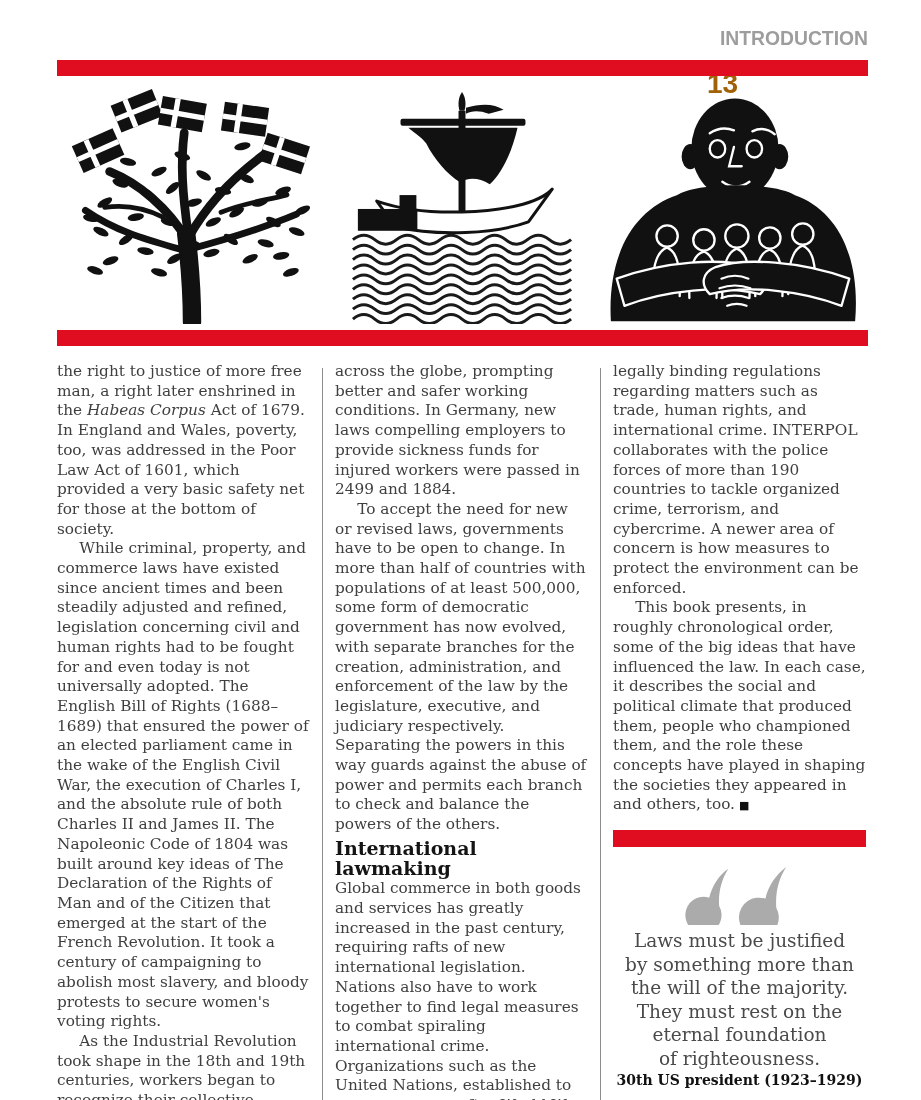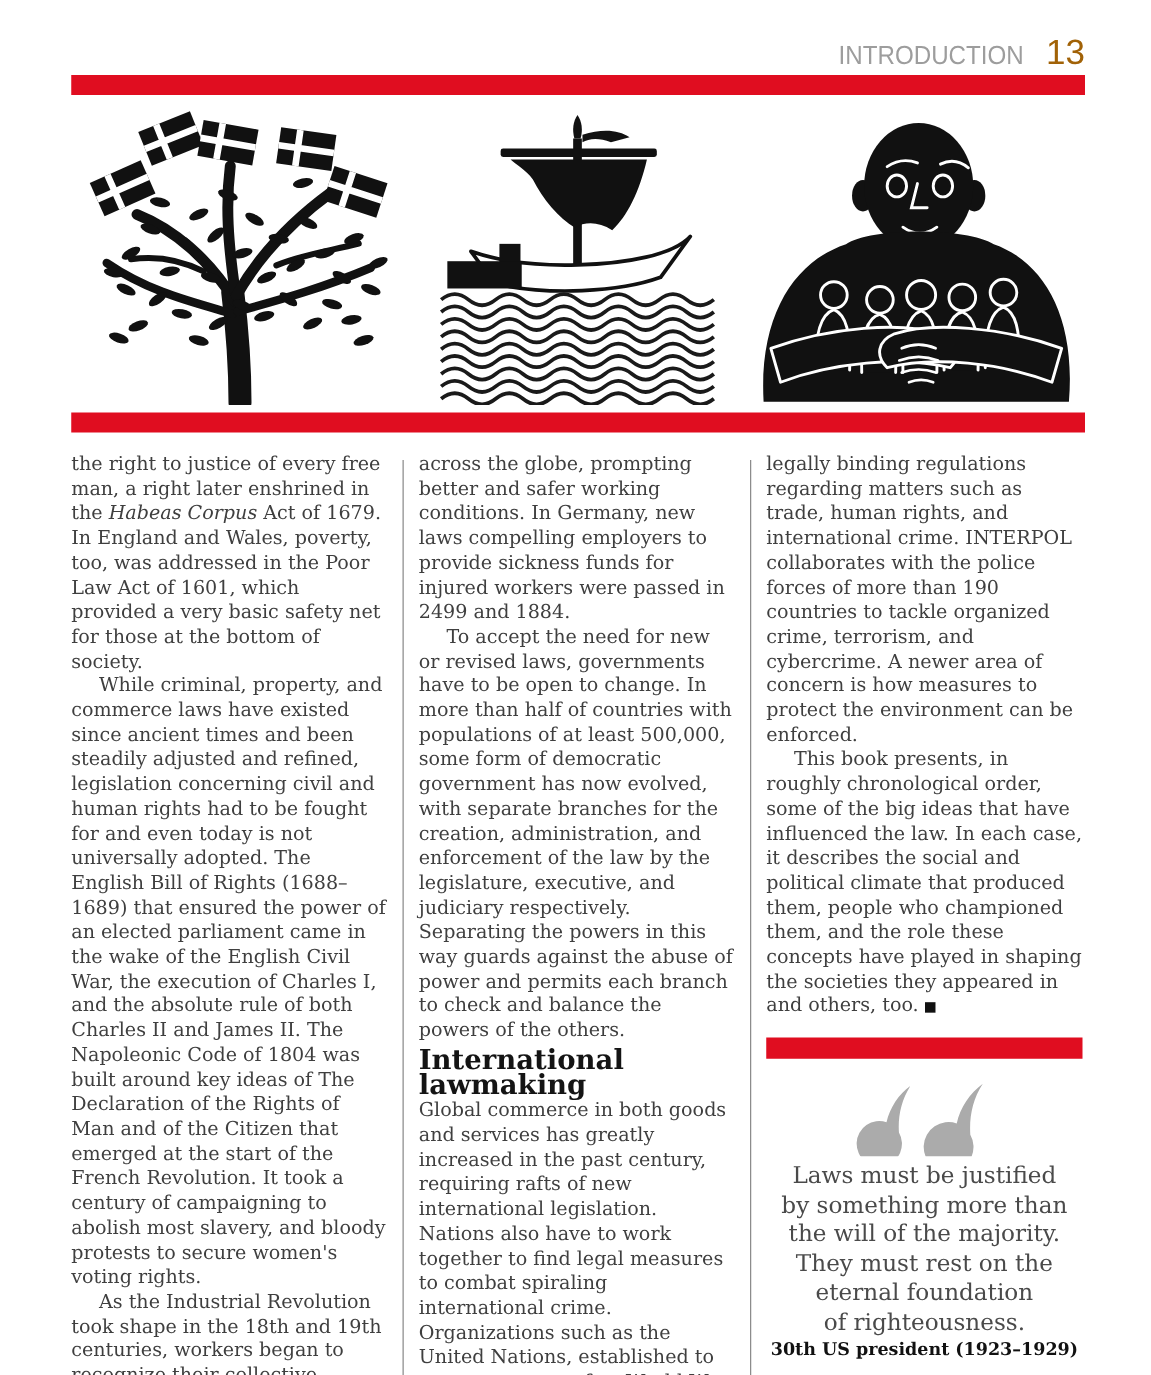--- a/index.html
+++ b/index.html
@@ -1,32 +1,32 @@
 <!DOCTYPE html>
 <html><head>
 <meta charset="utf-8">
 <style>
   html,body{margin:0;padding:0;background:#ffffff;}
   .page{position:relative;width:921px;height:1100px;background:#fff;overflow:hidden;
         font-family:"DejaVu Serif", serif;color:#3f3f3f;}
   .header{position:absolute;top:26px;right:53px;display:flex;align-items:baseline;gap:18px;
-          font-family:"Liberation Sans", sans-serif;font-weight:normal;}
+          font-family:"Liberation Sans", sans-serif;font-weight:bold;flex-direction:column;}
   .section-title{font-size:21px;color:#9d9d9d;letter-spacing:0px;transform:scaleX(.92);transform-origin:right;}
   .page-number{font-size:28px;color:#a16207;}
   .redbar{position:absolute;left:57px;width:811px;height:16px;background:#e00d20;}
   .bar-top{top:60px;}
   .bar-mid{top:330px;}
   .illos{position:absolute;top:84px;left:57px;width:811px;height:242px;display:flex;}
   .illo-cell{flex:1;display:flex;align-items:center;justify-content:center;}
   .cols{position:absolute;top:362px;left:57px;width:811px;display:flex;align-items:stretch;}
   .col{width:253px;font-size:15.3px;line-height:19.7px;text-align:left;}
   .vdivider{width:1px;background:#8c8c8c;margin:6px 12px 0 12px;}
   .col p{margin:0;}
   .indent{text-indent:1.45em;}
-  .subhead{font-size:22px;font-weight:bold;color:#141414;margin:4px 0 1px 0 !important;}
+  .subhead{font-size:19px;font-weight:bold;color:#141414;margin:4px 0 1px 0 !important;}
   .endmark{font-size:11px;color:#111;margin-left:4px;}
   
   .quote-section{margin-top:14px;}
   .qbar{height:17px;background:#e00d20;}
   .quote-box{text-align:center;padding:6px 0 0 0;}
   .qmark{display:block;margin:14px auto 4px auto;}
   .qline{font-size:18.5px;line-height:23.5px;color:#4a4a4a;text-align:center;}
   .qauthor{font-size:20.5px;font-weight:bold;color:#111;margin-top:3px;}
   .qattr{font-size:14px;font-weight:bold;color:#111;margin-top:1px;margin-bottom:4px;}
 </style>
@@ -200,21 +200,21 @@
         </g>
       </svg>
     </div>
   </div>
 
   <div class="redbar bar-mid"></div>
 
   <div class="cols">
 
     <div class="col">
-      <p><span>the right to justice of every free man, a right later enshrined in the </span><em>Habeas Corpus</em><span> Act of 1679. In England and Wales, poverty, too, was addressed in the Poor Law Act of 1601, which provided a very basic safety net for those at the bottom of society.</span></p>
+      <p><span>the right to justice of more free man, a right later enshrined in the </span><em>Habeas Corpus</em><span> Act of 1679. In England and Wales, poverty, too, was addressed in the Poor Law Act of 1601, which provided a very basic safety net for those at the bottom of society.</span></p>
       <p class="indent">While criminal, property, and commerce laws have existed since ancient times and been steadily adjusted and refined, legislation concerning civil and human rights had to be fought for and even today is not universally adopted. The English Bill of Rights (1688–1689) that ensured the power of an elected parliament came in the wake of the English Civil War, the execution of Charles I, and the absolute rule of both Charles II and James II. The Napoleonic Code of 1804 was built around key ideas of The Declaration of the Rights of Man and of the Citizen that emerged at the start of the French Revolution. It took a century of campaigning to abolish most slavery, and bloody protests to secure women's voting rights.</p>
       <p class="indent">As the Industrial Revolution took shape in the 18th and 19th centuries, workers began to recognize their collective muscle. The UK's Trade Union Act of 1871 gave workers a political voice, and trade unionism gained strength</p>
     </div>
 
     <div class="vdivider"></div>
 
     <div class="col">
       <p>across the globe, prompting better and safer working conditions. In Germany, new laws compelling employers to provide sickness funds for injured workers were passed in 2499 and 1884.</p>
       <p class="indent">To accept the need for new or revised laws, governments have to be open to change. In more than half of countries with populations of at least 500,000, some form of democratic government has now evolved, with separate branches for the creation, administration, and enforcement of the law by the legislature, executive, and judiciary respectively. Separating the powers in this way guards against the abuse of power and permits each branch to check and balance the powers of the others.</p>
       <p class="subhead">International lawmaking</p>

